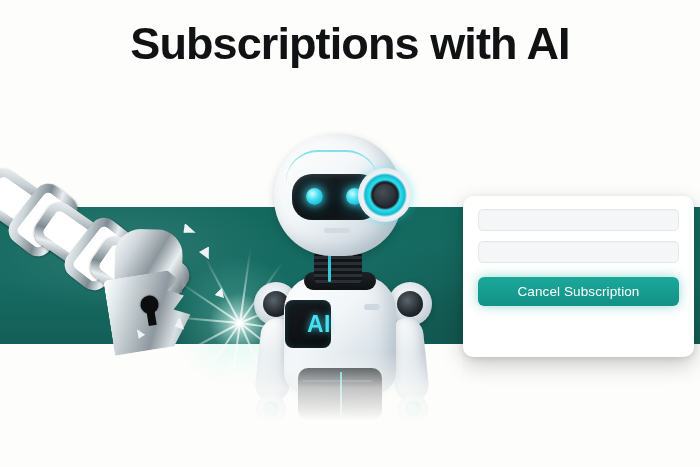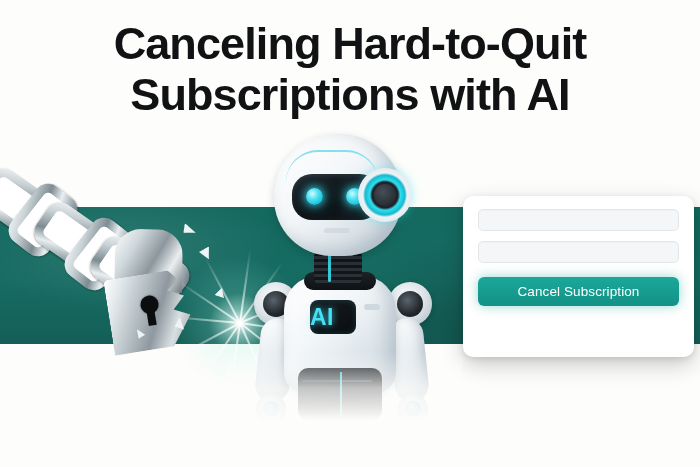--- a/index.html
+++ b/index.html
@@ -140,23 +140,23 @@
   .torso{
     position:absolute;left:48px;top:144px;width:112px;height:118px;border-radius:34px 34px 22px 22px;
     background:linear-gradient(135deg,#ffffff 0%,#f2f6f8 40%,#d8e1e7 76%,#c3ced6 100%);
     box-shadow:inset -9px -7px 16px rgba(150,165,178,.45),0 3px 9px rgba(0,0,0,.14);
   }
   .collar{
     position:absolute;left:68px;top:140px;width:72px;height:18px;border-radius:9px;
     background:linear-gradient(180deg,#1d2226,#0e1215);
   }
   .chest-badge{
-    position:absolute;left:74px;top:168px;width:46px;height:34px;border-radius:8px;
+    position:absolute;left:49px;top:168px;width:46px;height:48px;border-radius:8px;
     background:linear-gradient(160deg,#161b1f,#0a0d10);
-    display:flex;align-items:center;justify-content:flex-start;
+    display:flex;align-items:center;justify-content:flex-end;
     box-shadow:inset 0 0 6px rgba(60,225,245,.18);
   }
   .chest-badge span{
     color:#45e0f2;font-size:23px;font-weight:700;letter-spacing:.5px;
     font-family:"Liberation Sans",sans-serif;
     text-shadow:0 0 7px rgba(69,224,242,.85);
   }
   .chest-vent{position:absolute;left:128px;top:172px;width:16px;height:6px;border-radius:3px;background:#cfd8de;}
   .belly{
     position:absolute;left:62px;top:236px;width:84px;height:52px;border-radius:10px;
@@ -224,21 +224,20 @@
 </head>
 <body>
 
 <div class="stage">
 
   <div class="band">
     <div class="band-sheen"></div>
   </div>
 
   <div class="headline">
-    <span class="ln">Canceling Hard-to-Quit</span>
     <span class="ln">Subscriptions with AI</span>
   </div>
 
   <div class="chain-wrap">
     <div class="chain-link cl1"></div>
     <div class="chain-link cl2"></div>
     <div class="chain-link cl3"></div>
     <div class="chain-link cl4"></div>
     <div class="chain-link cl5"></div>
     <div class="chain-link cl6"></div>

